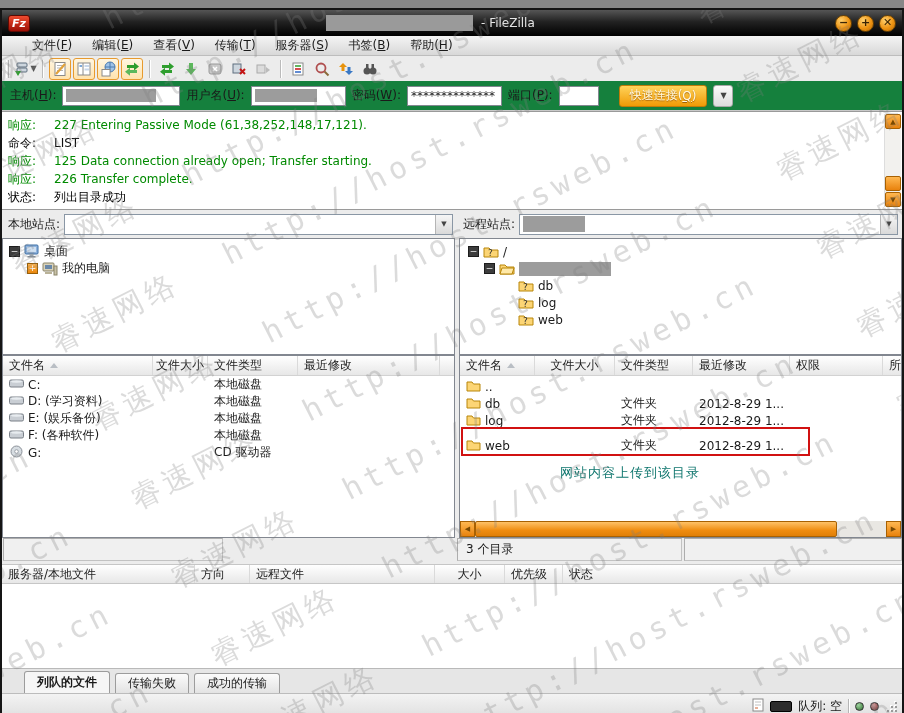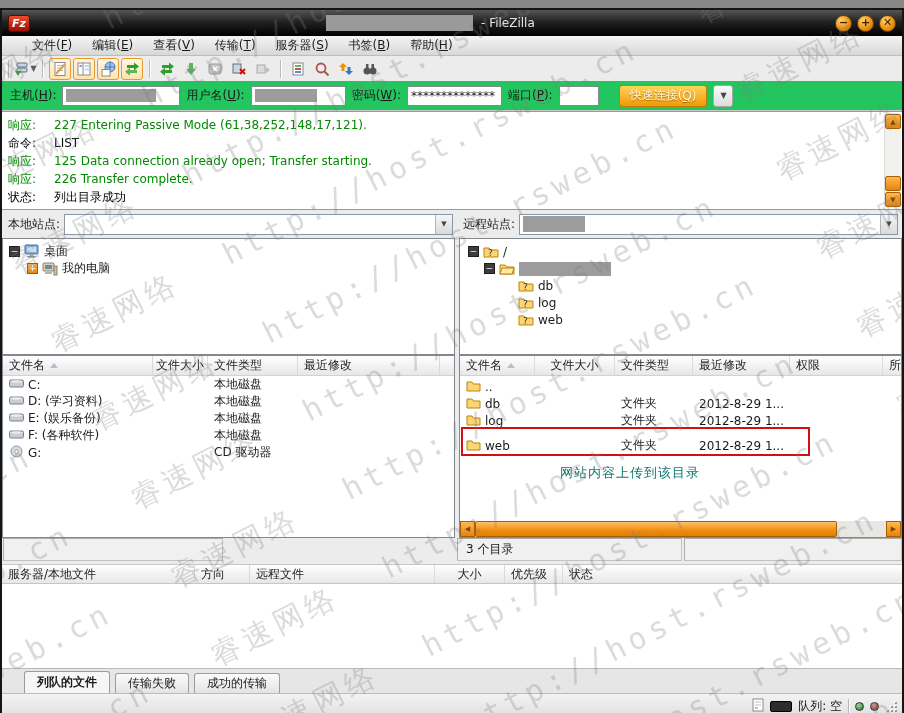--- a/index.html
+++ b/index.html
@@ -34,21 +34,21 @@
   .toolbar{position:absolute;top:46px;left:0;right:0;height:25px;
     background:#ececec;display:flex;align-items:center;padding-left:2px;}
   .grip{width:3px;height:18px;border-left:1px solid #fff;border-right:1px solid #b0b0b0;margin:0 4px 0 2px;}
   .tbtn{width:22px;height:22px;display:flex;align-items:center;justify-content:center;border-radius:3px;margin:0 1px;}
   .tbtn.toggled{border:1px solid #e79a2e;background:linear-gradient(#fff6e2,#ffe3ae);}
   .tbtn svg{display:block;}
   .tsep{width:1px;height:18px;background:#bbb;margin:0 5px;box-shadow:1px 0 0 #fff;}
   .caret{font-size:8px;color:#555;margin-left:1px;}
   
   .quickbar{position:absolute;top:71px;left:0;right:0;height:30px;
-    background:#22c55e;border-bottom:1px solid #c9c9c9;
+    background:#15803d;border-bottom:1px solid #c9c9c9;
     display:flex;align-items:center;padding-left:8px;gap:6px;}
   .qlabel{white-space:nowrap;}
   .qlabel u{text-decoration:underline;}
   .inputbox{height:20px;background:#fff;border:1px solid #828790;display:flex;align-items:center;padding:0 3px;}
   .redact{background:#9c9c9c;height:13px;}
   .qc-btn{height:22px;padding:0 10px;border-radius:3px;white-space:nowrap;
     background:linear-gradient(#ffd35a,#f09a06);border:1px solid #c07c08;
     color:#fff9e3;text-shadow:0 1px 1px rgba(130,70,0,.7);display:flex;align-items:center;}
   .qc-caret{width:20px;height:22px;border:1px solid #a8a8a8;border-radius:3px;
     background:linear-gradient(#fafafa,#dcdcdc);display:flex;align-items:center;justify-content:center;

